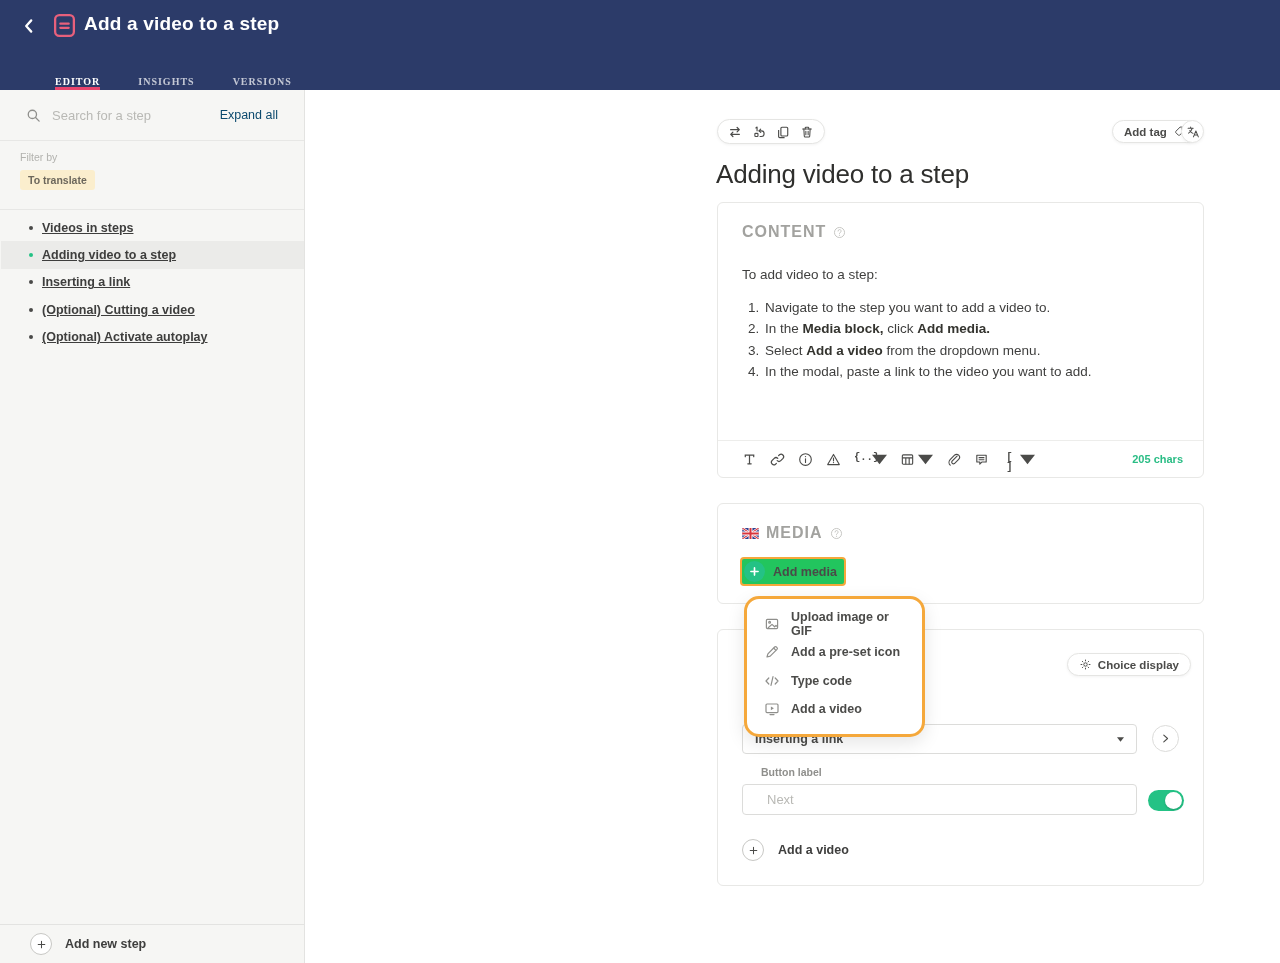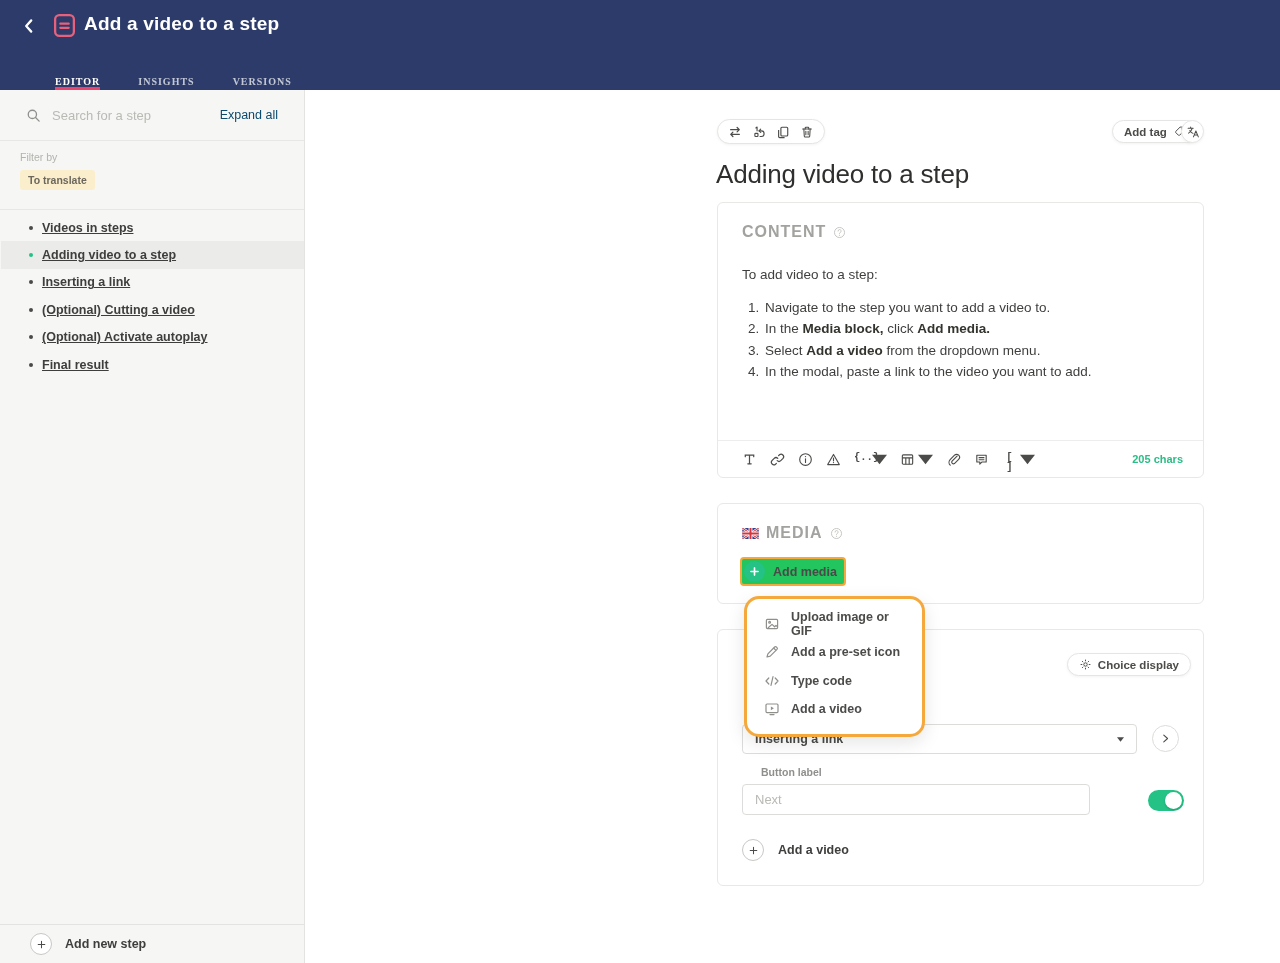--- a/index.html
+++ b/index.html
@@ -98,22 +98,22 @@
   .menu-item .icon{width:16px;height:16px;color:#8f8f8c;flex:none}
 
   .choice-display{position:absolute;right:12px;top:23px;}
   .choice-select{position:absolute;left:24px;top:94px;width:395px;height:30px;border:1px solid #dcdcda;border-radius:4px;
       background:#fff;box-sizing:border-box;display:flex;align-items:center;padding:0 12px;font-size:12.5px;font-weight:600;color:#4b4b49;cursor:pointer;}
   .choice-select .caret-abs{margin-left:auto;color:#4b4b49;}
   .goto-btn{position:absolute;left:434px;top:95px;width:27px;height:27px;border:1px solid #dcdcda;border-radius:50%;background:#fff;
       display:inline-flex;align-items:center;justify-content:center;color:#4b4b49;cursor:pointer;box-sizing:border-box;padding:0;}
   .goto-btn .icon{width:11px;height:11px}
   .fld-caption{position:absolute;left:24px;top:136px;font-size:10.5px;font-weight:600;color:#8f8f8c;padding-left:19px;}
-  .btnlabel-input{position:absolute;left:24px;top:154px;width:348px;height:31px;border:1px solid #dcdcda;border-radius:4px;
-      box-sizing:border-box;padding:0 12px;font-family:inherit;font-size:13px;color:#3e3e3d;outline:none;}
+  .btnlabel-input{position:absolute;left:24px;top:154px;width:395px;height:31px;border:1px solid #dcdcda;border-radius:4px;
+      box-sizing:border-box;padding:0 24px;font-family:inherit;font-size:13px;color:#3e3e3d;outline:none;}
   .btnlabel-input::placeholder{color:#b9b9b5;}
   .toggle{position:absolute;left:430px;top:160px;width:36px;height:21px;border-radius:11px;background:#d4d4d1;cursor:pointer;}
   .toggle.on{background:var(--green,#24c285);}
   .toggle .knob{position:absolute;top:2px;left:2px;width:17px;height:17px;border-radius:50%;background:#fff;box-shadow:0 1px 2px rgba(0,0,0,.2);}
   .toggle.on .knob{left:auto;right:2px;}
   .add-choice{position:absolute;left:24px;top:209px;display:flex;align-items:center;gap:14px;background:none;border:0;padding:0;font-family:inherit;cursor:pointer;}
   .add-choice .lbl{font-size:12.5px;font-weight:600;color:#3e3e3d;}
 </style>
 </head>
 <body>
@@ -171,24 +171,20 @@
           <span class="step-label">Inserting a link</span>
         </li>
         <li class="step-item">
           <span class="bullet"></span>
           <span class="step-label">(Optional) Cutting a video</span>
         </li>
         <li class="step-item">
           <span class="bullet"></span>
           <span class="step-label">(Optional) Activate autoplay</span>
         </li>
-        <li class="step-item">
-          <span class="bullet"></span>
-          <span class="step-label">Final result</span>
-        </li>
       </ul>
     <div class="sb-footer">
       <button class="add-step-btn">
         <span class="circle-plus">
           <span class="icon">
               <svg viewBox="0 0 16 16" fill="none" stroke="currentColor" stroke-width="1.5" stroke-linecap="round">
                 <path d="M8 3.2 V12.8 M3.2 8 H12.8"></path>
               </svg>
             </span>
         </span>

